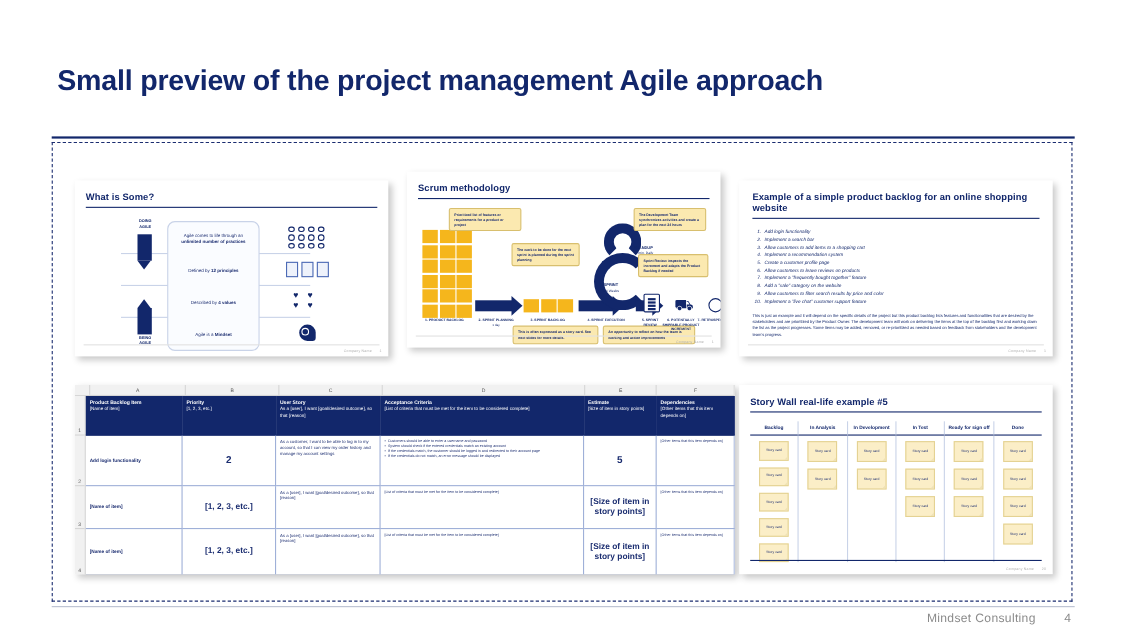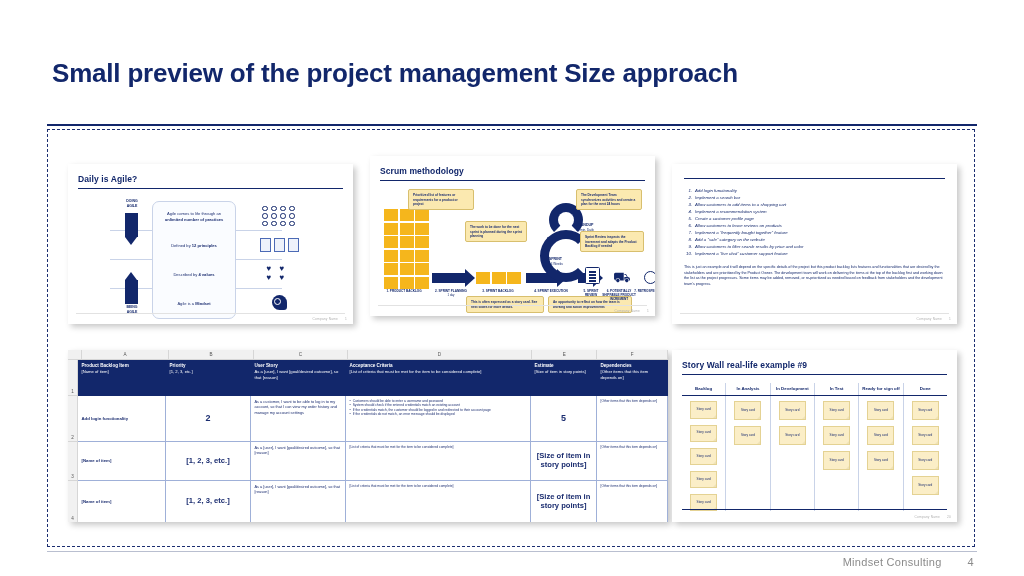--- a/index.html
+++ b/index.html
@@ -170,33 +170,33 @@
      text-align:center;line-height:1.2;position:relative;}
   .story-card::after{content:"";position:absolute;right:0;bottom:0;
      border-left:3px solid transparent;border-bottom:3px solid #efe2b6;}
   .wall-foot{position:absolute;left:10px;right:10px;bottom:12px;height:1px;background:#12276b;}
 </style>
 </head>
 <body>
 
 <div class="slide">
 
-  <div class="title">Small preview of the project management Size approach</div>
+  <div class="title">Small preview of the project management Agile approach</div>
 
   <div class="rule-top"></div>
   <div class="dashed-frame"></div>
   <div class="rule-bottom"></div>
 
   <div class="footer">
     <span>Mindset Consulting</span>
     <span>4</span>
   </div>
 
   <div class="card" id="card1">
-    <div class="card-title">Daily is Agile?</div>
+    <div class="card-title">What is Some?</div>
     <div class="card-hr"></div>
 
     <div class="agile-wrap">
       <div class="agile-line" style="top:31px"></div>
       <div class="agile-line" style="top:60px"></div>
       <div class="agile-line" style="top:89px"></div>
 
       <div class="arrow-lbl" style="top:0">DOING<br>AGILE</div>
       <div class="arrow-down">
         <div class="arrowbody"></div>
@@ -361,20 +361,21 @@
     </div>
 
     <div class="card-footline"></div>
     <div class="card-foot">
       <span>Company Name</span>
       <span>1</span>
     </div>
   </div>
 
   <div class="card" id="card3">
+    <div class="card-title">Example of a simple product backlog for an online shopping website</div>
     <div class="card-hr"></div>
     <ul class="bl-list" id="backlog-list">
         <li>
           <span class="n">1.</span>
           <span>Add login functionality</span>
         </li>
         <li>
           <span class="n">2.</span>
           <span>Implement a search bar</span>
         </li>
@@ -502,21 +503,21 @@
               <div class="xl-cell c-tiny" style="width: 185px; height: 42px;">[List of criteria that must be met for the item to be considered complete]</div>
               <div class="xl-cell c-est small" style="width: 66px; height: 42px;">[Size of item in story points]</div>
               <div class="xl-cell c-tiny" style="width: 71px; height: 42px;">[Other items that this item depends on]</div>
             </div>
           </div>
       </div>
     </div>
   </div>
 
   <div class="card" id="card5">
-    <div class="card-title">Story Wall real-life example #9</div>
+    <div class="card-title">Story Wall real-life example #5</div>
     <div class="card-hr"></div>
     <div class="wall">
       <div class="wall-hdr" id="wall-hdr">
           <div class="wall-col-h">Backlog</div>
           <div class="wall-col-h">In Analysis</div>
           <div class="wall-col-h">In Development</div>
           <div class="wall-col-h">In Test</div>
           <div class="wall-col-h">Ready for sign off</div>
           <div class="wall-col-h">Done</div>
         </div>

